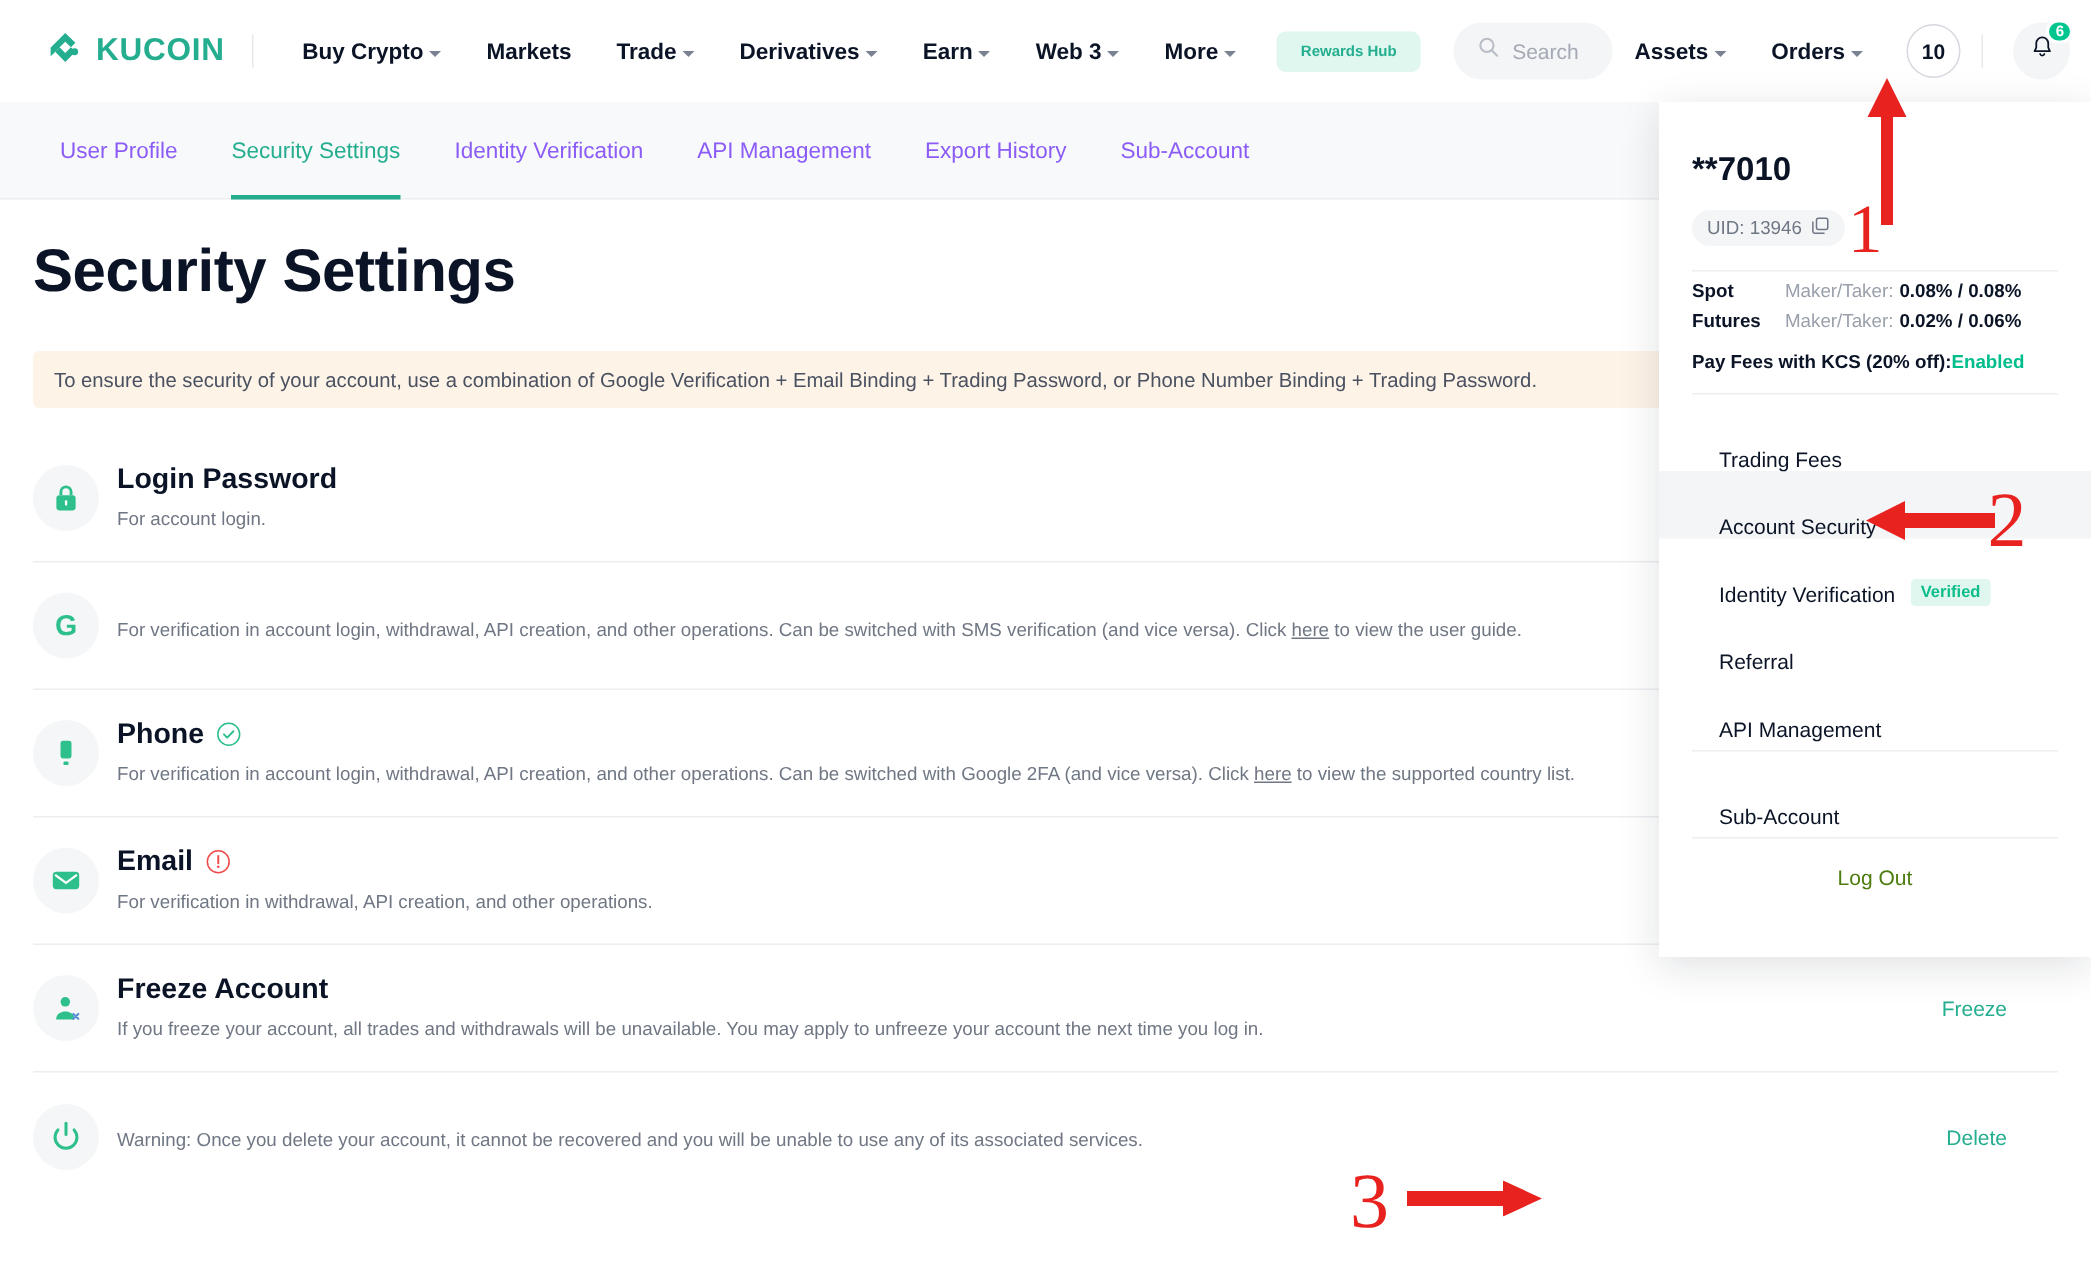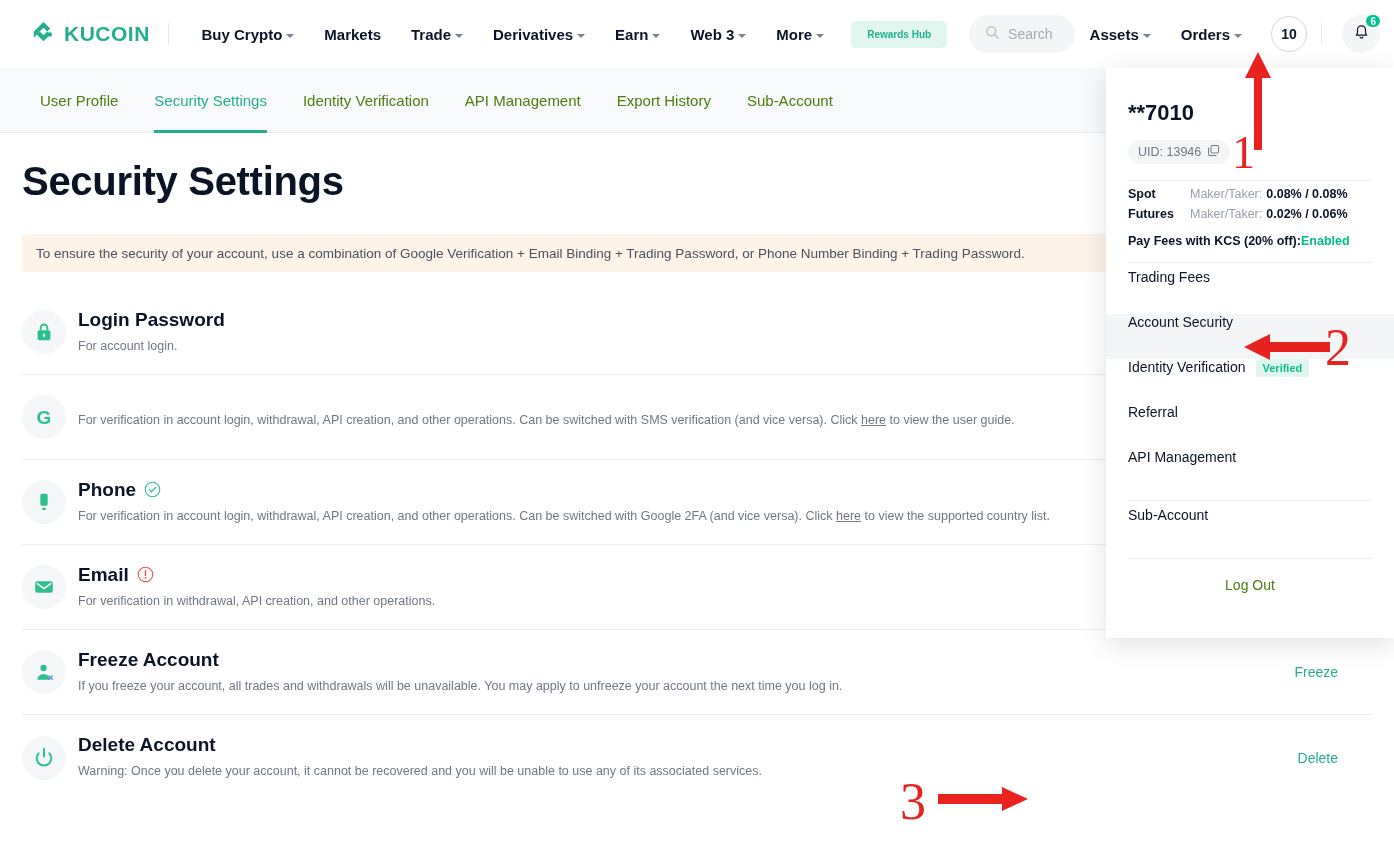--- a/index.html
+++ b/index.html
@@ -73,21 +73,21 @@
   }
 
   
   .subnav {
     position: absolute; top: 68px; left: 0; width: 1394px; height: 65px;
     background: #f8f9fa;
     display: flex; align-items: center; padding-left: 22px;
     border-bottom: 1px solid #eceef1;
   }
   .tab {
-    font-size: 15px; color: #4d7c0f; padding: 0 18px;
+    font-size: 15px; color: #8b5cf6; padding: 0 18px;
     height: 65px; display:flex; align-items:center; position: relative; cursor:pointer;
     white-space: nowrap;
   }
   .tab.active { color: #24ae8f; font-weight: 500; }
   .tab.active::after {
     content:""; position:absolute; left: 18px; right: 18px; bottom: 0;
     height: 3px; background: #24ae8f;
   }
 
   
@@ -150,23 +150,23 @@
     padding: 4px 10px; font-size: 12.5px; color:#707784; cursor:pointer;
   }
   .dd-sep { height:1px; background:#eceef1; margin: 16px 0 0 0; }
   .fee-line { display:flex; align-items:center; margin-top: 6px; font-size: 12.5px; }
   .fee-label { width: 62px; font-weight: 700; color:#0b1426; }
   .fee-mt { color:#9aa0ab; }
   .fee-val { font-weight: 700; color:#0b1426; margin-left:4px; }
   .kcs-line { margin-top: 13px; font-size: 12.5px; font-weight:700; color:#0b1426; }
   .kcs-on { color:#00bd8c; }
   .dd-item {
-    height: 45px; display:flex; align-items:flex-start; gap: 10px;
+    height: 45px; display:flex; align-items:flex-end; gap: 10px;
     font-size: 14px; color:#0b1426; cursor:pointer;
-    margin: 0 -22px; padding: 0 22px;
+    margin: 0 -22px; padding: 0 40px;
   }
   .dd-item.hl { background:#f4f5f7; }
   .pill-verified {
     background:#dff7ee; color:#0dbd8b; font-size: 11px; font-weight:700;
     border-radius: 3px; padding: 3px 7px;
   }
   .dd-logout {
     text-align:center; font-size: 14px; color:#4d7c0f; cursor:pointer;
     padding-top: 18px;
   }
@@ -385,23 +385,20 @@
       </div>
 
       <div class="srow">
         <div class="row-icon">
           <svg width="24" height="24" viewBox="0 0 24 24">
             <path d="M6.6 7.3a7.3 7.3 0 1 0 10.8 0" fill="none" stroke="#2ec08c" stroke-width="2" stroke-linecap="round"></path>
             <line x1="12" y1="2.8" x2="12" y2="10.4" stroke="#2ec08c" stroke-width="2" stroke-linecap="round"></line>
           </svg>
         </div>
         <div class="row-body">
-          <div class="row-title-line">
-            <span class="row-title">Delete Account</span>
-          </div>
           <div class="row-desc">Warning: Once you delete your account, it cannot be recovered and you will be unable to use any of its associated services.</div>
         </div>
         <div class="row-actions">
           <span class="link-action">Delete</span>
         </div>
       </div>
 
     </div>
   </div>
 

